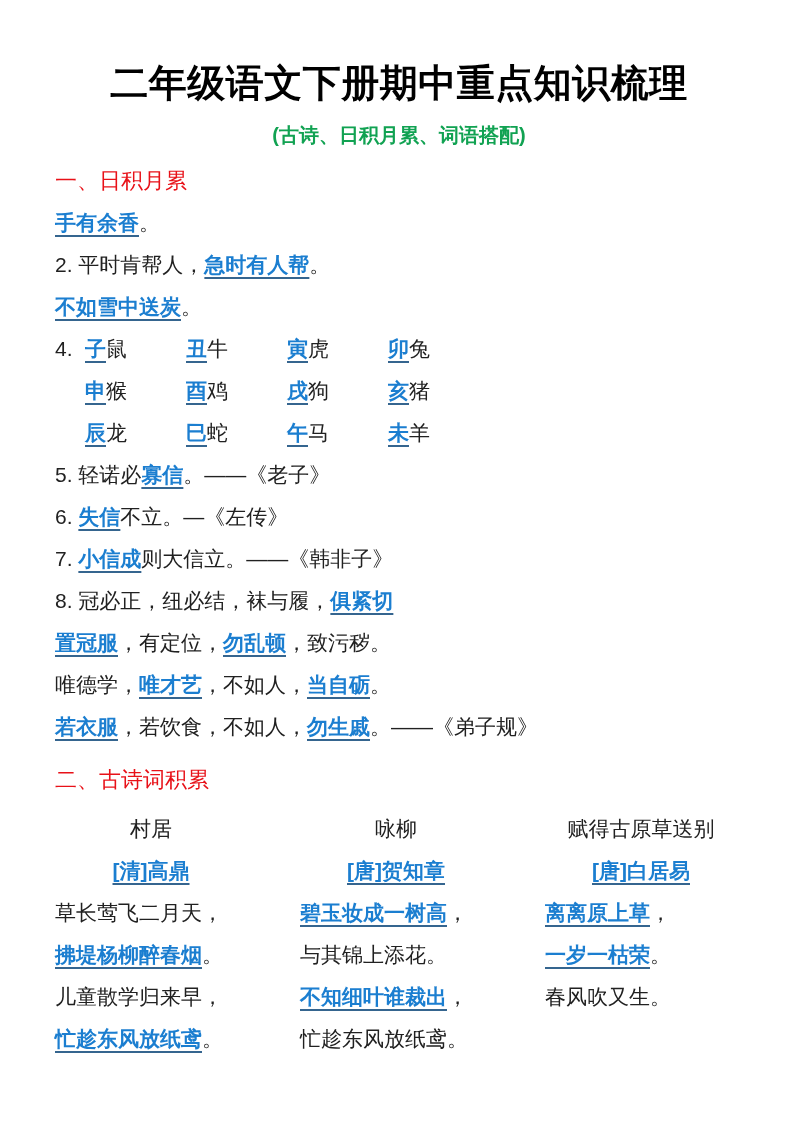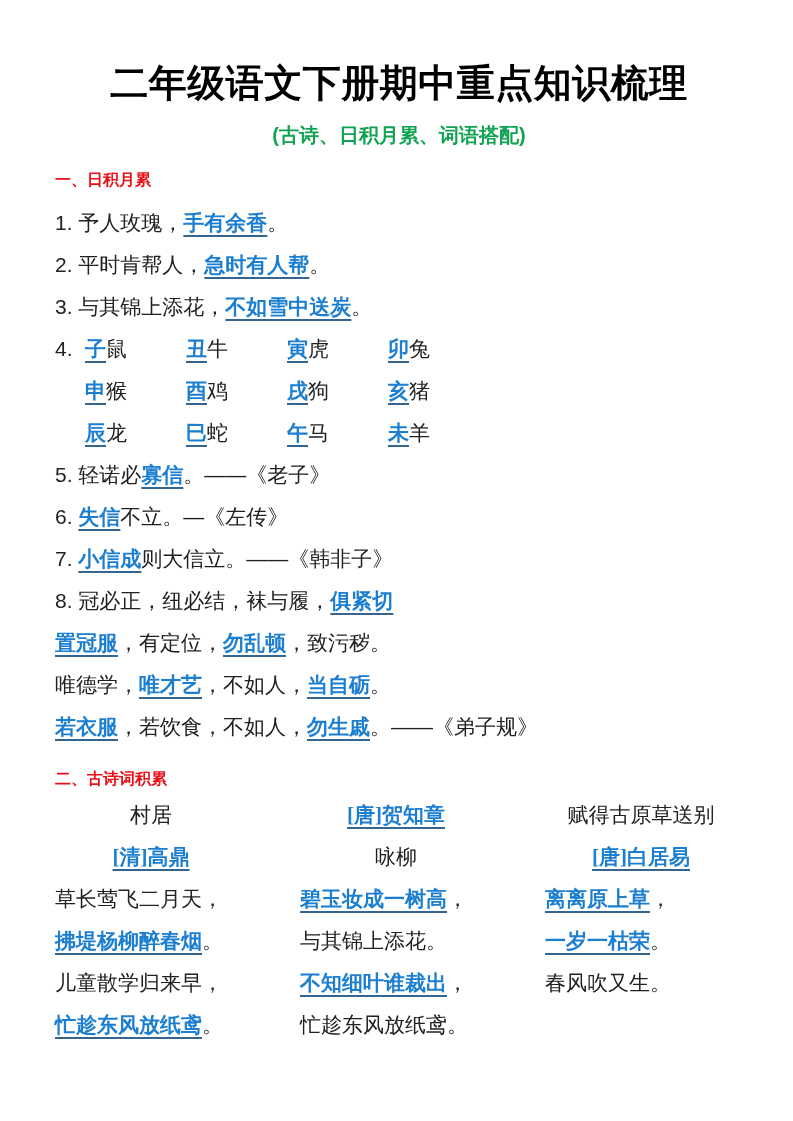--- a/index.html
+++ b/index.html
@@ -39,22 +39,22 @@
     font-size: 20px;
     font-weight: 700;
     color: var(--green);
     line-height: 1.3;
   }
   .sec-heading {
     margin-top: 12px;
     height: 42px;
     display: flex;
     align-items: center;
-    font-size: 16px;
-    font-weight: 700;
+    font-size: 22px;
+    font-weight: 400;
     color: var(--red);
   }
   .sec-heading.second { margin-top: 11px; }
 
   .line {
     height: 42px;
     display: flex;
     align-items: center;
     font-size: 21px;
     white-space: pre;
@@ -74,47 +74,46 @@
   .z-cell { display: inline-block; width: 101px; }
 
   .poems {
     display: grid;
     grid-template-columns: 245px 245px 1fr;
   }
   .poem-col { display: flex; flex-direction: column; }
   .p-row {
     height: 42px;
     display: flex;
-    align-items: flex-start;
+    align-items: flex-end;
     font-size: 21px;
     white-space: pre;
-    font-family: Liberation Serif, serif;
   }
   .p-center {
     display: inline-block;
     width: 192px;
     text-align: center;
   }
 </style>
 </head>
 <body>
 
 <div class="page">
   <div class="content">
 
     <h1 class="doc-title">二年级语文下册期中重点知识梳理</h1>
 
     <div class="doc-subtitle">(古诗、日积月累、词语搭配)</div>
 
     <div class="sec-heading">一、日积月累</div>
 
     <div>
-        <div class="line"><span>1. 予人玫瑰，</span><span class="hl">手有余香</span><span>。</span></div>
+        <div class="line"><span class="hl">手有余香</span><span>。</span></div>
         <div class="line"><span>2. 平时肯帮人，</span><span class="hl">急时有人帮</span><span>。</span></div>
-        <div class="line"><span>3. 与其锦上添花，</span><span class="hl">不如雪中送炭</span><span>。</span></div>
+        <div class="line"><span class="hl">不如雪中送炭</span><span>。</span></div>
         <div class="line"><span class="z-prefix">4. </span><span class="z-cell"><span class="hl">子</span><span>鼠</span></span><span class="z-cell"><span class="hl">丑</span><span>牛</span></span><span class="z-cell"><span class="hl">寅</span><span>虎</span></span><span class="z-cell"><span class="hl">卯</span><span>兔</span></span></div>
         <div class="line"><span class="z-prefix"></span><span class="z-cell"><span class="hl">申</span><span>猴</span></span><span class="z-cell"><span class="hl">酉</span><span>鸡</span></span><span class="z-cell"><span class="hl">戌</span><span>狗</span></span><span class="z-cell"><span class="hl">亥</span><span>猪</span></span></div>
         <div class="line"><span class="z-prefix"></span><span class="z-cell"><span class="hl">辰</span><span>龙</span></span><span class="z-cell"><span class="hl">巳</span><span>蛇</span></span><span class="z-cell"><span class="hl">午</span><span>马</span></span><span class="z-cell"><span class="hl">未</span><span>羊</span></span></div>
         <div class="line"><span>5. 轻诺必</span><span class="hl">寡信</span><span>。——《老子》</span></div>
         <div class="line"><span>6. </span><span class="hl">失信</span><span>不立。—《左传》</span></div>
         <div class="line"><span>7. </span><span class="hl">小信成</span><span>则大信立。——《韩非子》</span></div>
         <div class="line"><span>8. 冠必正，纽必结，袜与履，</span><span class="hl">俱紧切</span></div>
         <div class="line"><span class="hl">置冠服</span><span>，有定位，</span><span class="hl">勿乱顿</span><span>，致污秽。</span></div>
         <div class="line"><span>唯德学，</span><span class="hl">唯才艺</span><span>，不如人，</span><span class="hl">当自砺</span><span>。</span></div>
         <div class="line"><span class="hl">若衣服</span><span>，若饮食，不如人，</span><span class="hl">勿生戚</span><span>。——《弟子规》</span></div>
@@ -125,22 +124,22 @@
     <div class="poems">
         <div class="poem-col">
           <div class="p-row"><span class="p-center">村居</span></div>
           <div class="p-row"><span class="p-center hl">[清]高鼎</span></div>
           <div class="p-row"><span>草长莺飞二月天，</span></div>
           <div class="p-row"><span class="hl">拂堤杨柳醉春烟</span><span>。</span></div>
           <div class="p-row"><span>儿童散学归来早，</span></div>
           <div class="p-row"><span class="hl">忙趁东风放纸鸢</span><span>。</span></div>
         </div>
         <div class="poem-col">
+          <div class="p-row"><span class="p-center">咏柳</span></div>
           <div class="p-row"><span class="p-center hl">[唐]贺知章</span></div>
-          <div class="p-row"><span class="p-center">咏柳</span></div>
           <div class="p-row"><span class="hl">碧玉妆成一树高</span><span>，</span></div>
           <div class="p-row"><span>与其锦上添花。</span></div>
           <div class="p-row"><span class="hl">不知细叶谁裁出</span><span>，</span></div>
           <div class="p-row"><span>忙趁东风放纸鸢。</span></div>
         </div>
         <div class="poem-col">
           <div class="p-row"><span class="p-center">赋得古原草送别</span></div>
           <div class="p-row"><span class="p-center hl">[唐]白居易</span></div>
           <div class="p-row"><span class="hl">离离原上草</span><span>，</span></div>
           <div class="p-row"><span class="hl">一岁一枯荣</span><span>。</span></div>

